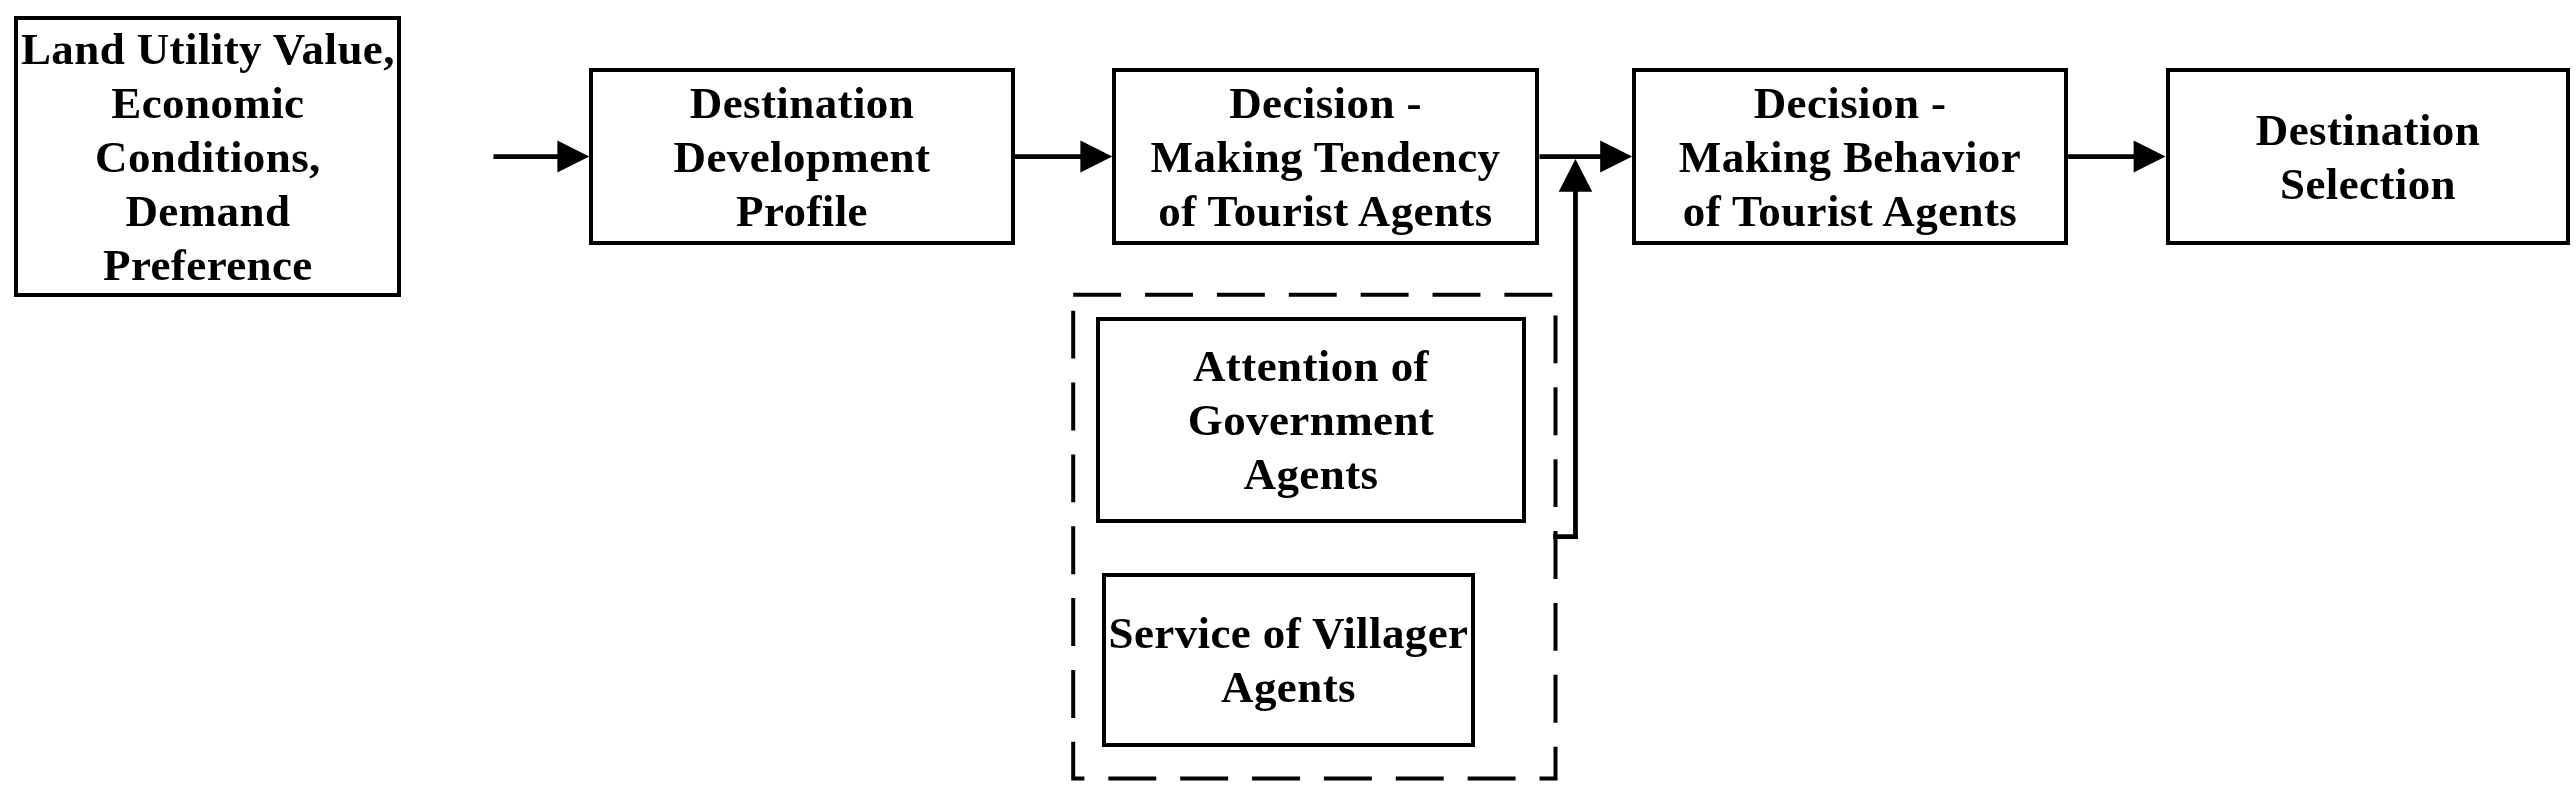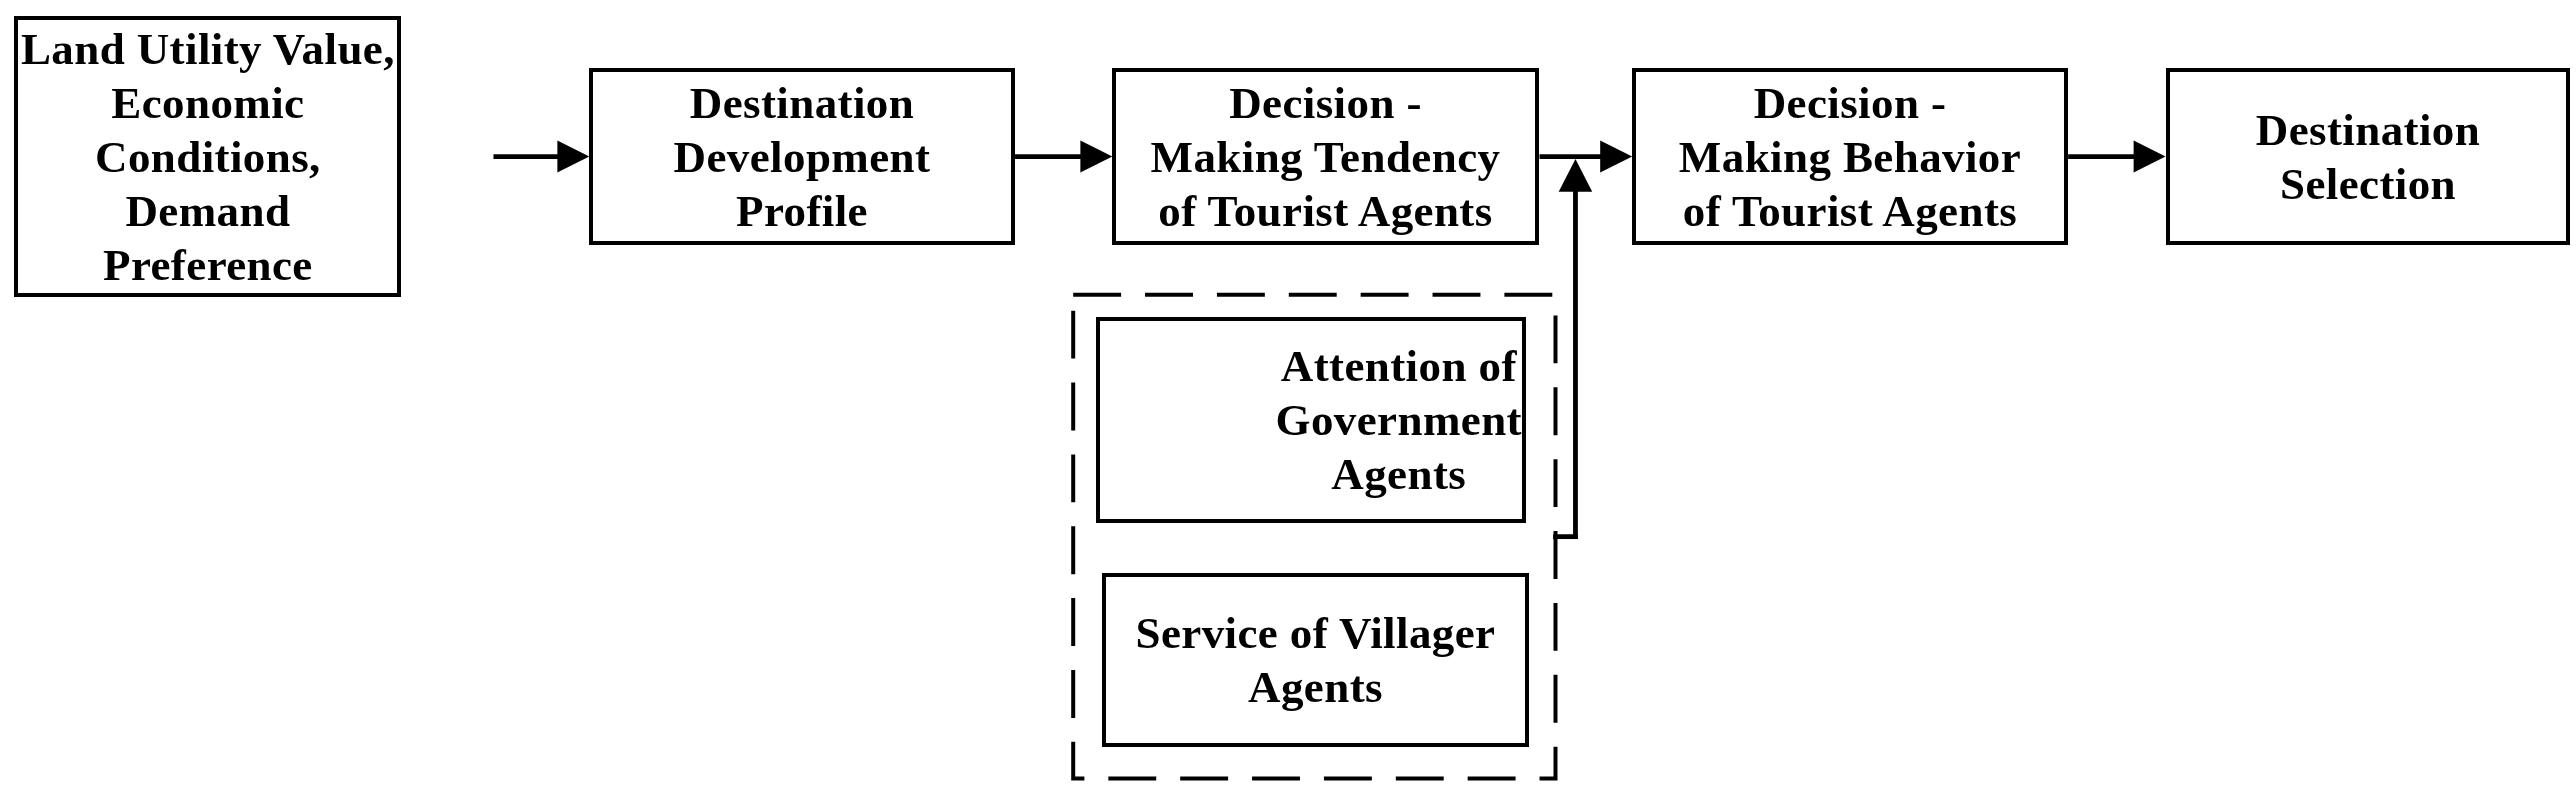--- a/index.html
+++ b/index.html
@@ -33,22 +33,22 @@
     line-height: 54px;
     letter-spacing: 0.4px;
   }
   
   #box-inputs      { left: 14.4px;   top: 16px; width: 387px; height: 281px; }
   #box-profile     { left: 589px;  top: 68px; width: 426px; height: 177px; }
   #box-tendency    { left: 1112px; top: 68px; width: 427px; height: 177px; }
   #box-behavior    { left: 1632px; top: 68px; width: 436px; height: 177px; }
   #box-selection   { left: 2166px; top: 68px; width: 404px; height: 177px; }
   
-  #box-government  { left: 1096px; top: 317px; width: 430px; height: 206px; justify-content: flex-end; }
-  #box-villager    { left: 1102px; top: 573px; width: 427px; height: 174px; }
+  #box-government  { left: 1096px; top: 317px; width: 430px; height: 206px; }
+  #box-villager    { left: 1102px; top: 573px; width: 373px; height: 174px; }
 
   .connector-layer {
     position: absolute;
     left: 0; top: 0;
     width: 2576px;
     height: 793px;
     pointer-events: none;
   }
 </style>
 </head>

